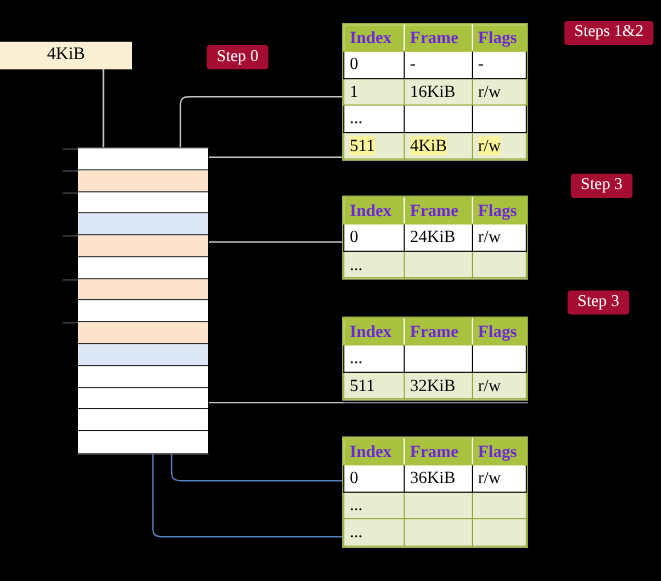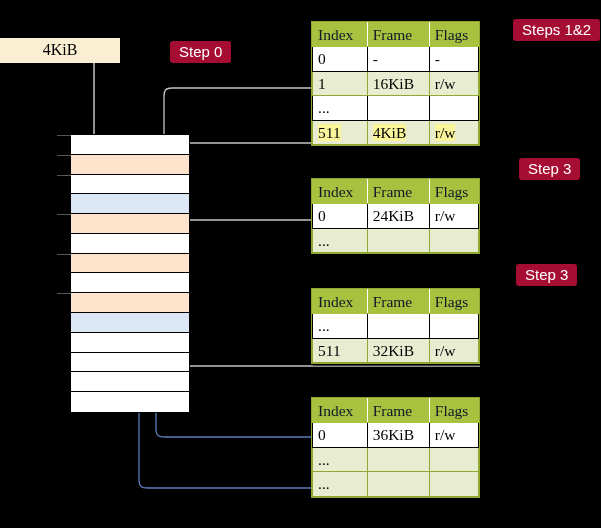--- a/index.html
+++ b/index.html
@@ -26,22 +26,22 @@
     padding:1px 5px;
     font-size:15.5px;
     line-height:1.38;
     text-align:left;
     color:#000;
     font-family:"Liberation Serif", serif;
     white-space:nowrap;
   }
   .pt th{
     background:#A8C13E;
-    color:#0f172a;
-    font-weight:normal;
+    color:#6d28d9;
+    font-weight:bold;
     border-color:#A8C13E;
     border-right-color:#ffffff;
   }
   .pt th:last-child{border-right-color:#A8C13E;}
   .pt td{border-color:#000;}
   .pt tr.alt td{background:#E8EDD2;border-color:#8FA832;}
   .pt tr.plain td{background:#ffffff;}
   .pt .hl{background:#FAF59B;}
 
   .c-index{width:58px;}
@@ -64,21 +64,21 @@
   .m-orange{background:#FDE3CC;}
   .m-blue{background:#DCE7F6;}
 
   .tick{position:absolute;height:0;border-top:1px solid #555;}
 
   
   .steplabel{
     position:absolute;
     background:#A50D33;
     color:#ffffff;
-    font-family:Liberation Sans, sans-serif;
+    font-family:Liberation Serif, serif;
     font-size:15px;
     padding:2px 9px 3px 9px;
     border-radius:3px;
     white-space:nowrap;
     box-shadow:1px 1px 0 rgba(0,0,0,.6);
   }
   .sizelabel{
     position:absolute;
     background:#FAEFD2;
     color:#000;
@@ -145,21 +145,21 @@
       <div class="mrow m-orange" style="height: 19.7857px;"></div>
       <div class="mrow m-blue" style="height: 19.7857px;"></div>
       <div class="mrow m-white" style="height: 19.7857px;"></div>
       <div class="mrow m-white" style="height: 19.7857px;"></div>
       <div class="mrow m-white" style="height: 19.7857px;"></div>
       <div class="mrow m-white" style="height: 19.7857px;"></div>
     </div>
 
   <div class="sizelabel" style="left:0px;top:38px;width:120px;">4KiB</div>
 
-  <div class="steplabel" style="left:170px;top:41px;">Step 0</div>
+  <div class="steplabel" style="left:188px;top:41px;">Step 0</div>
 
   <div class="steplabel" style="left:513px;top:19px;">Steps 1&amp;2</div>
 
   <div class="steplabel" style="left:519px;top:158px;">Step 3</div>
 
   <div class="steplabel" style="left:516px;top:264px;">Step 3</div>
 
   <div class="pt" id="pt0" style="left:311px;top:21px;width:169px;">
       <table>
         <thead>

